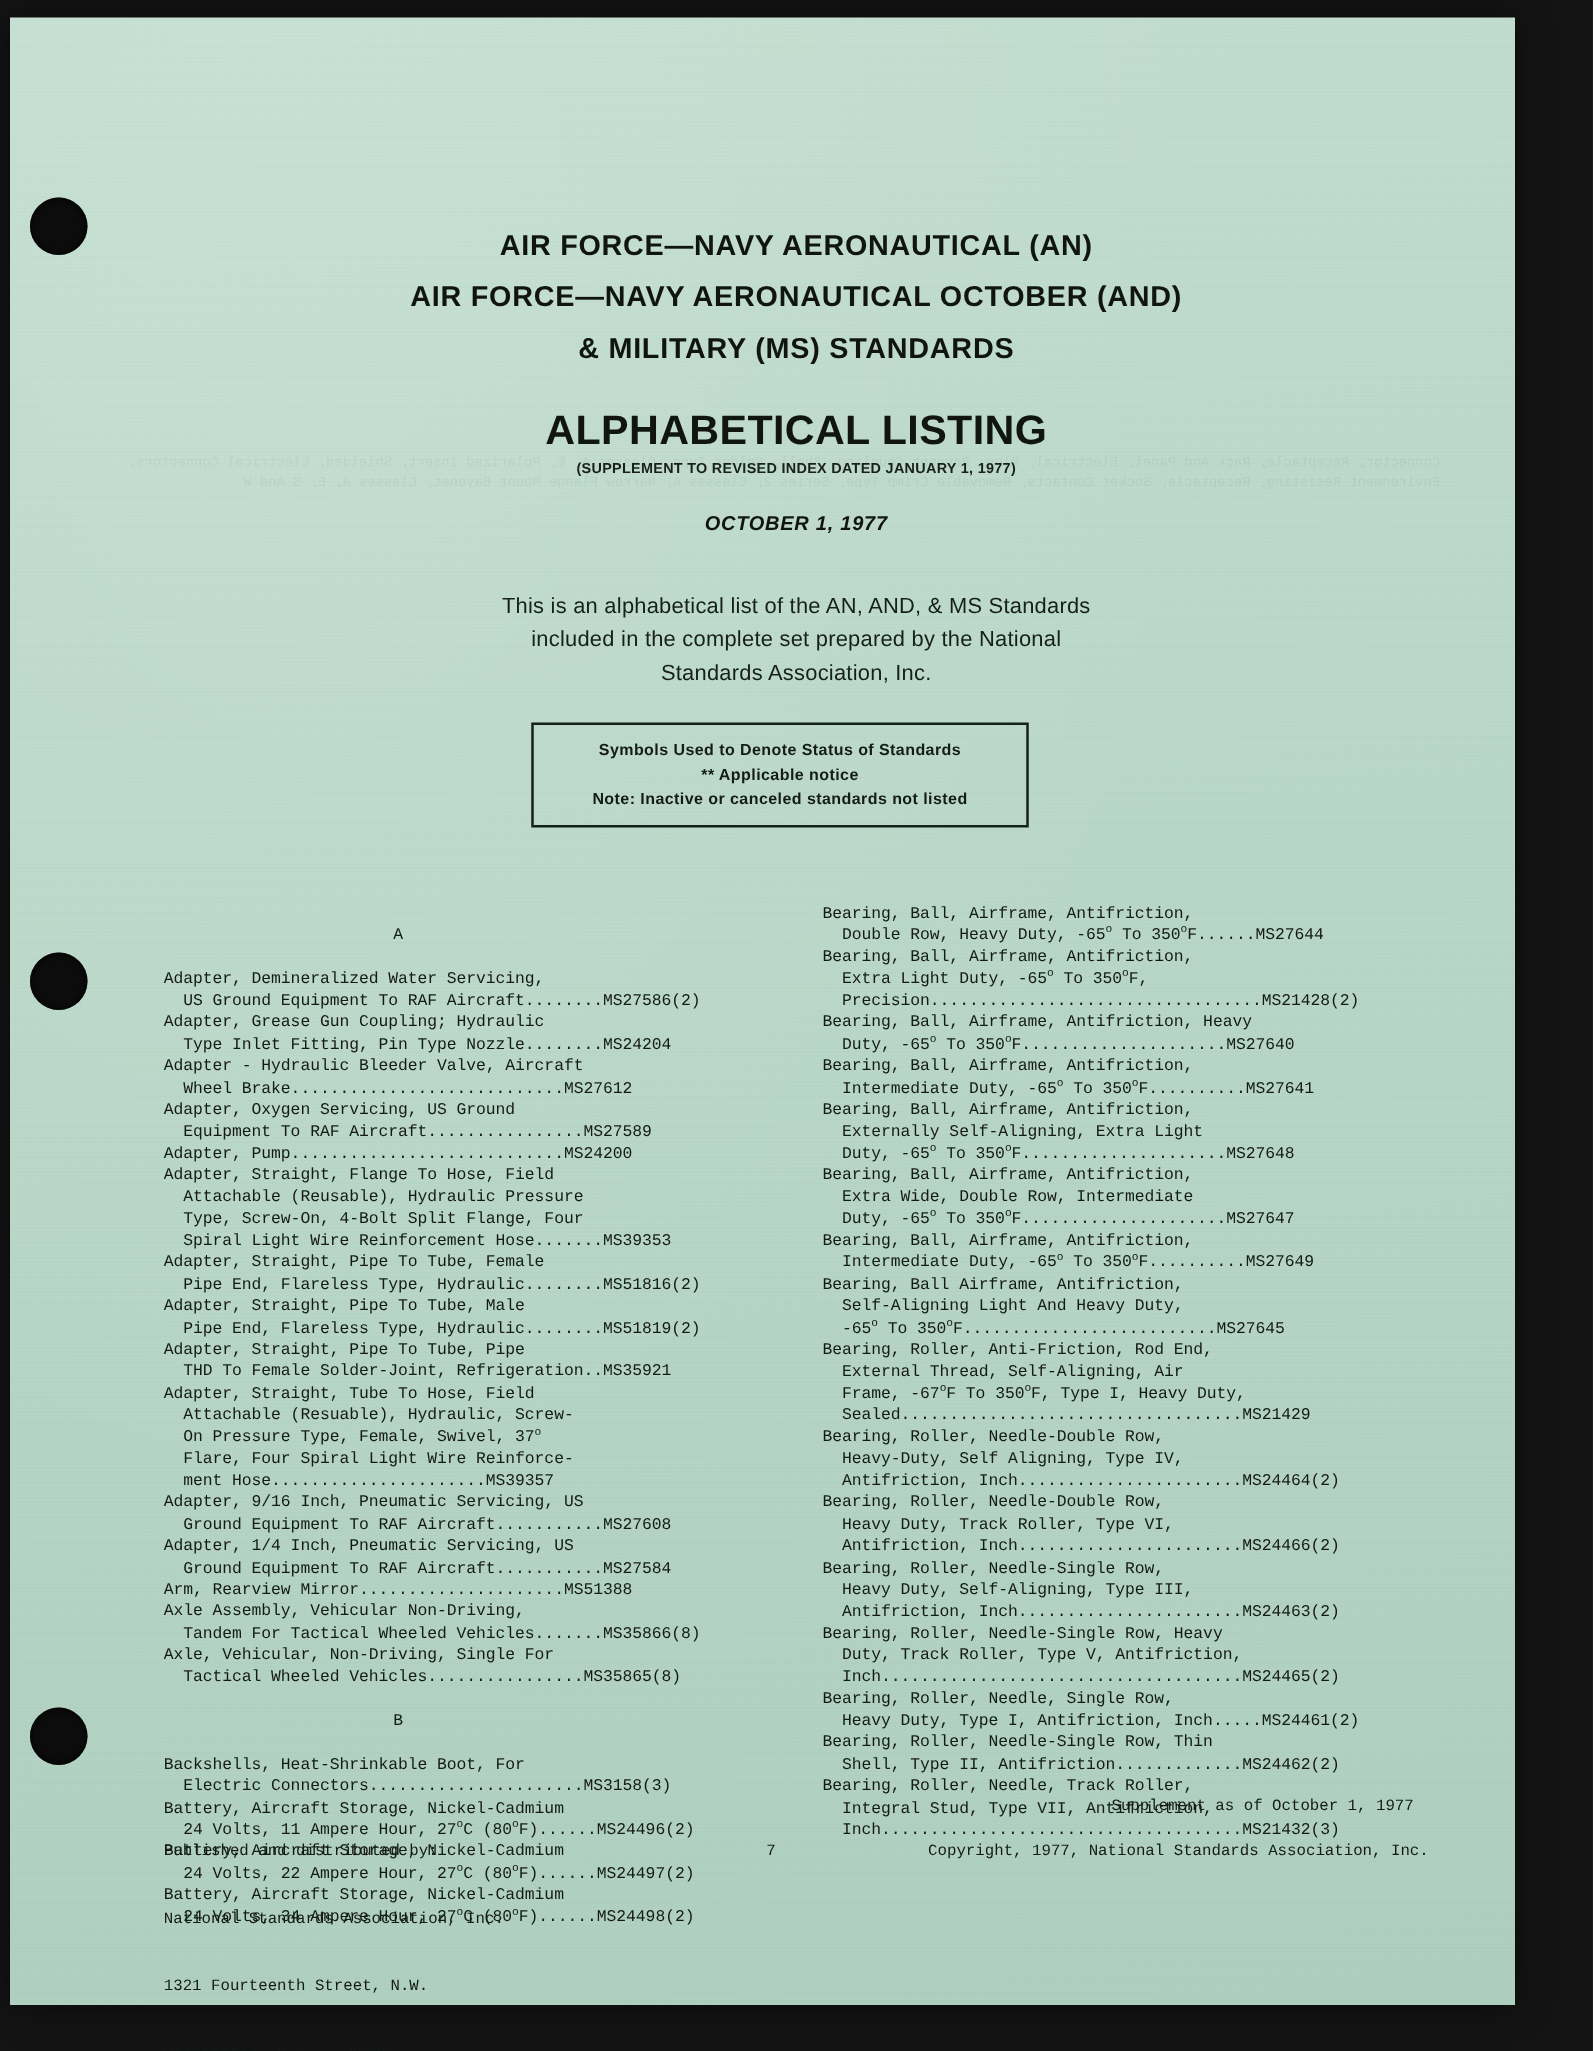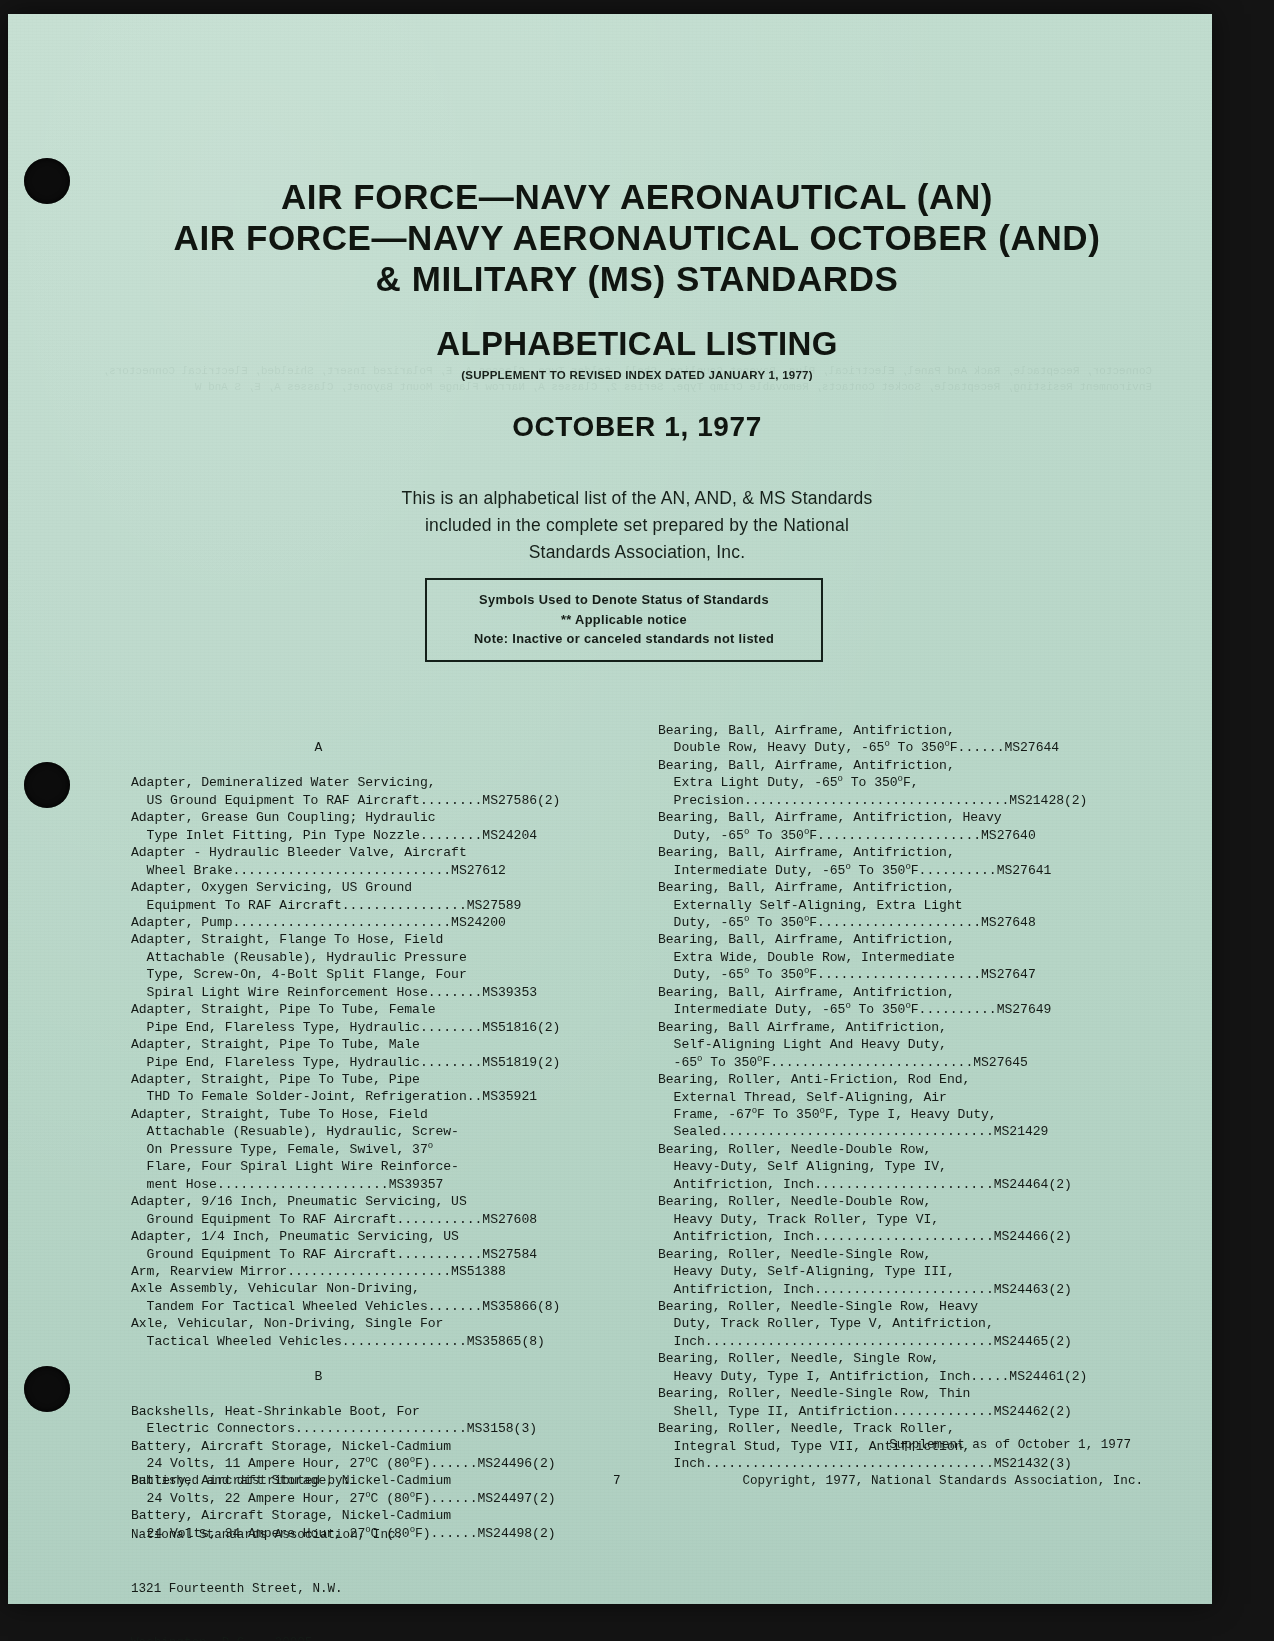--- a/index.html
+++ b/index.html
@@ -67,21 +67,21 @@
   .content {
     position: absolute;
     inset: 0;
     color: #151c18;
   }
 
   
   .title-block { text-align: center; padding-top: 176px; }
   .t-line {
     font-weight: bold;
-    font-size: 35px;
+    font-size: 23px;
     letter-spacing: 0.6px;
     line-height: 41px;
     color: #101510;
   }
   .t-line.l1 { font-size: 31px; }
   .alpha {
     font-weight: bold;
     font-size: 33px;
     letter-spacing: 0.3px;
     margin-top: 26px;
@@ -89,24 +89,25 @@
   }
   .supp {
     font-weight: bold;
     font-size: 11.5px;
     letter-spacing: 0.25px;
     margin-top: 6px;
     color: #18201a;
   }
   .date {
     font-weight: bold;
-    font-size: 28px;
+    font-size: 16px;
     letter-spacing: 0.6px;
     margin-top: 30px;
     color: #101510;
+    font-style: italic;
   }
   .intro {
     margin-top: 42px;
     font-size: 17.5px;
     line-height: 27px;
     letter-spacing: 0.2px;
     color: #16201a;
   }
 
   

